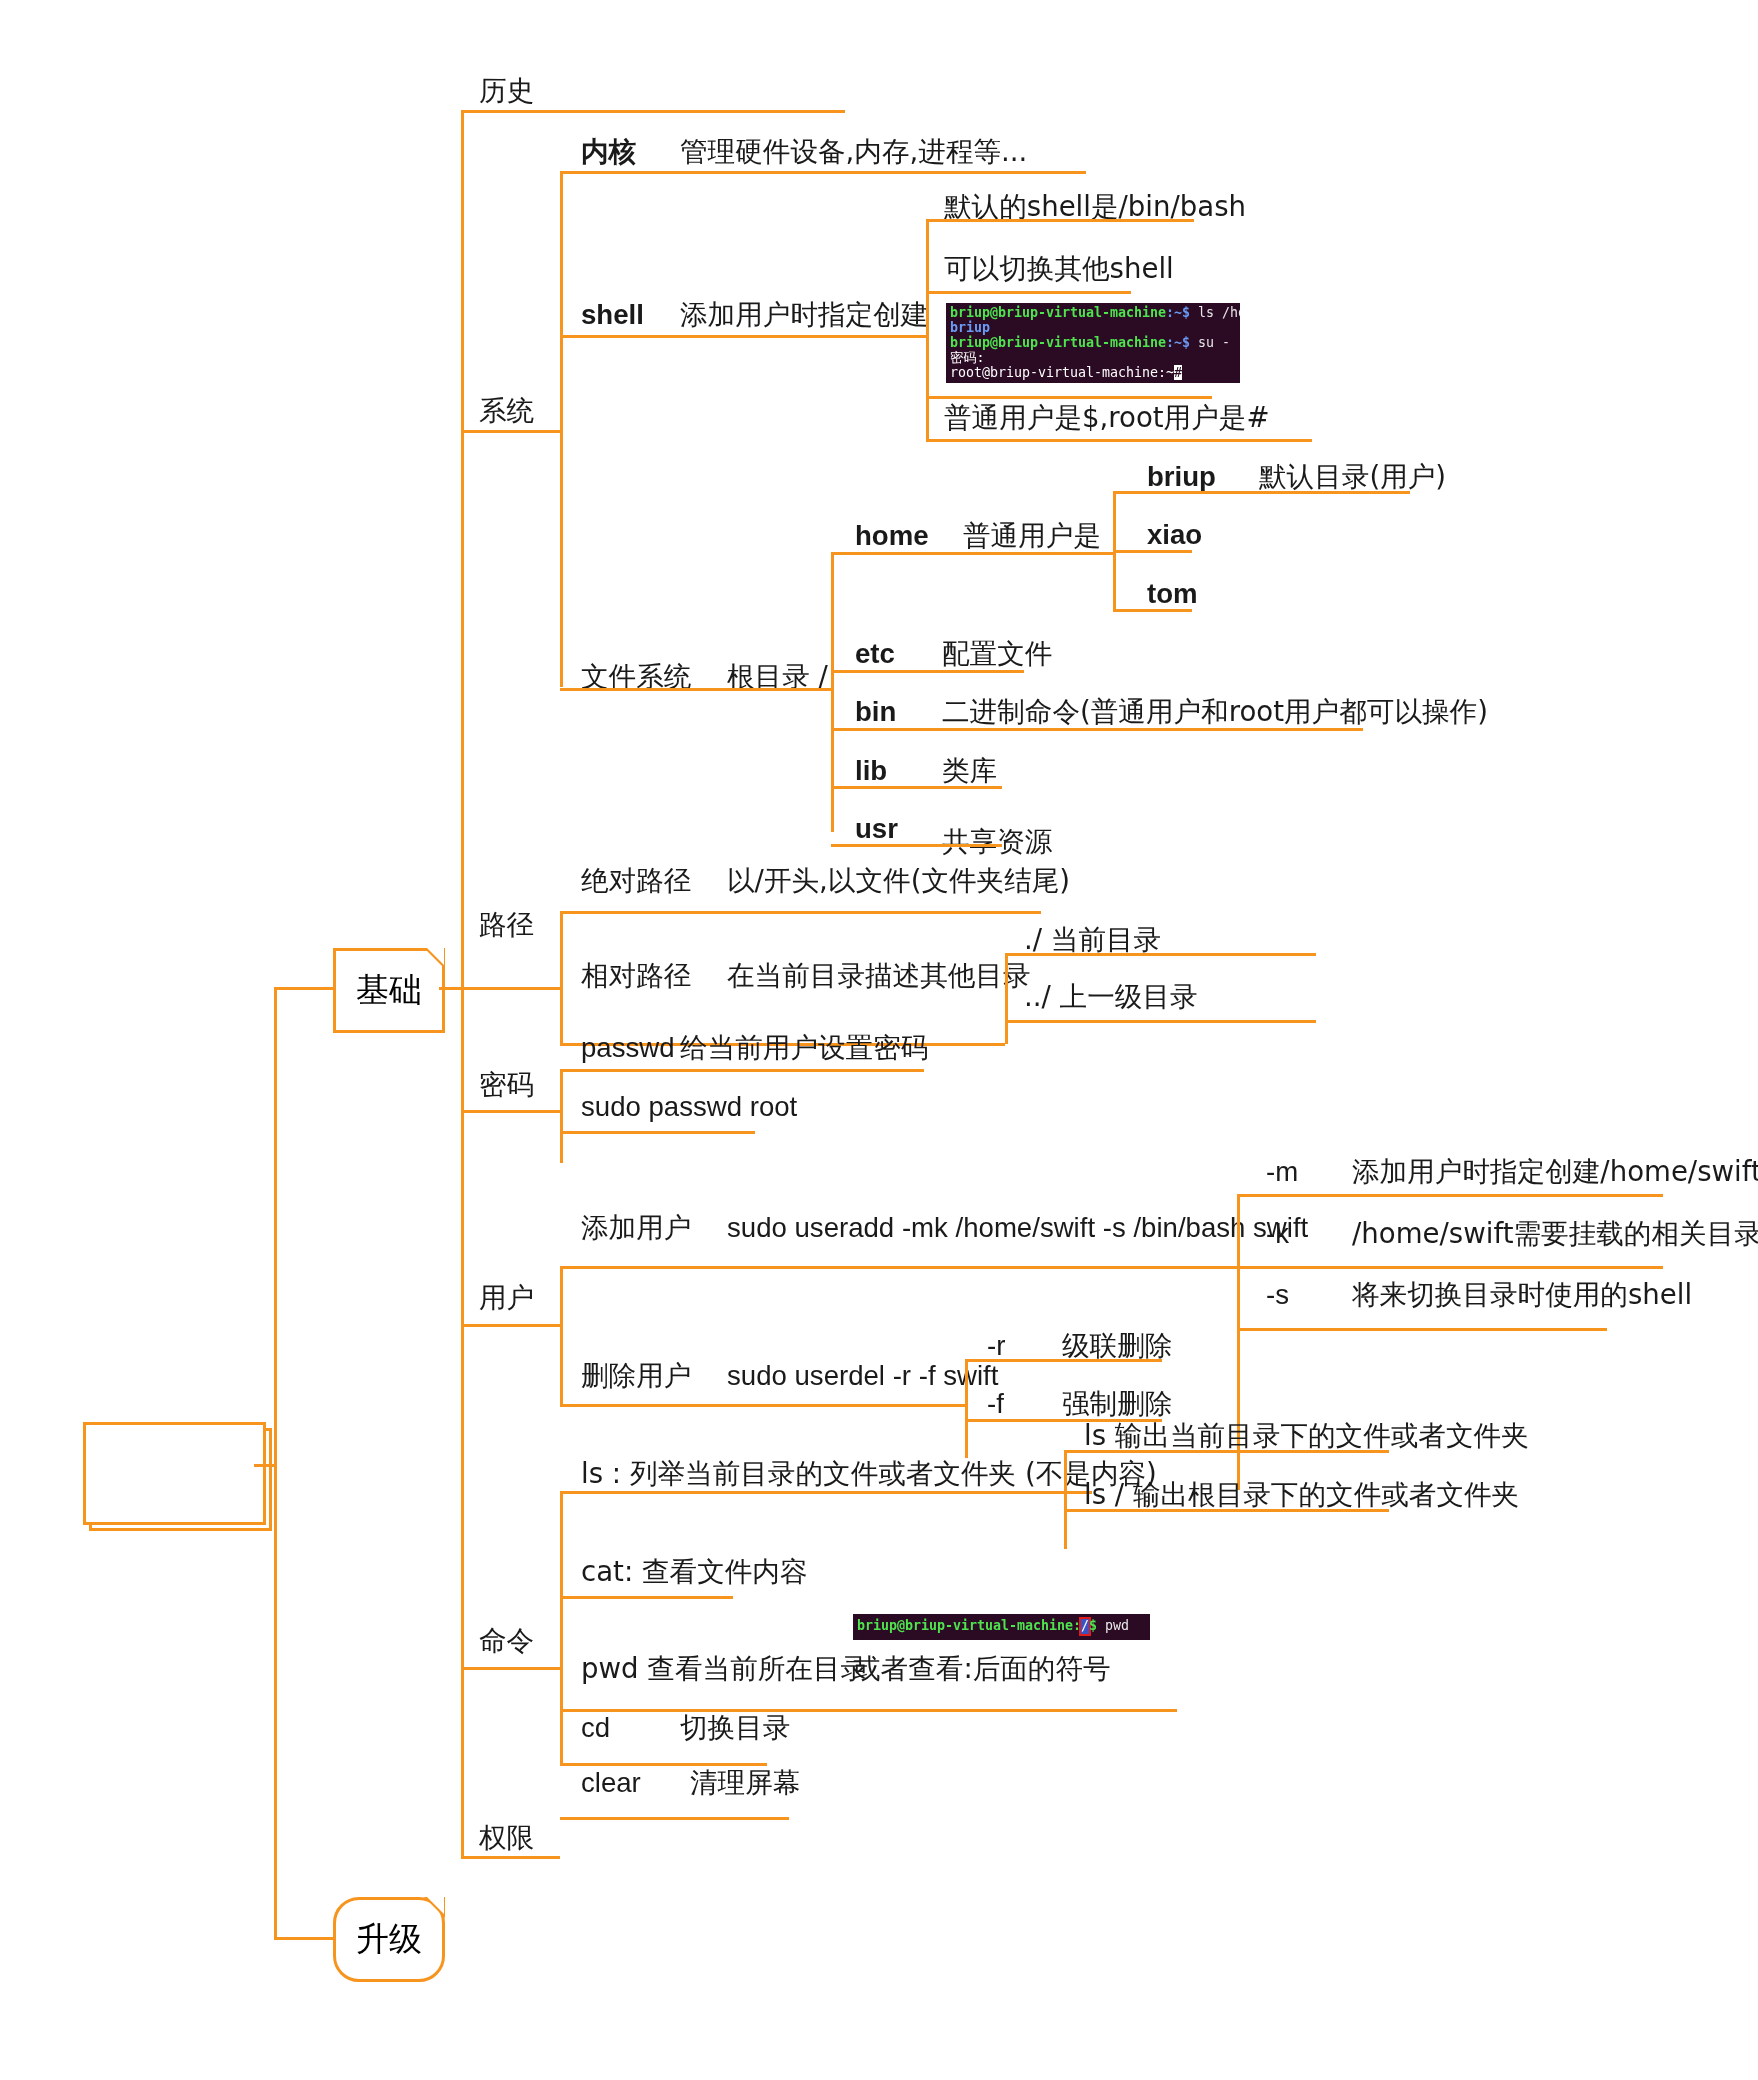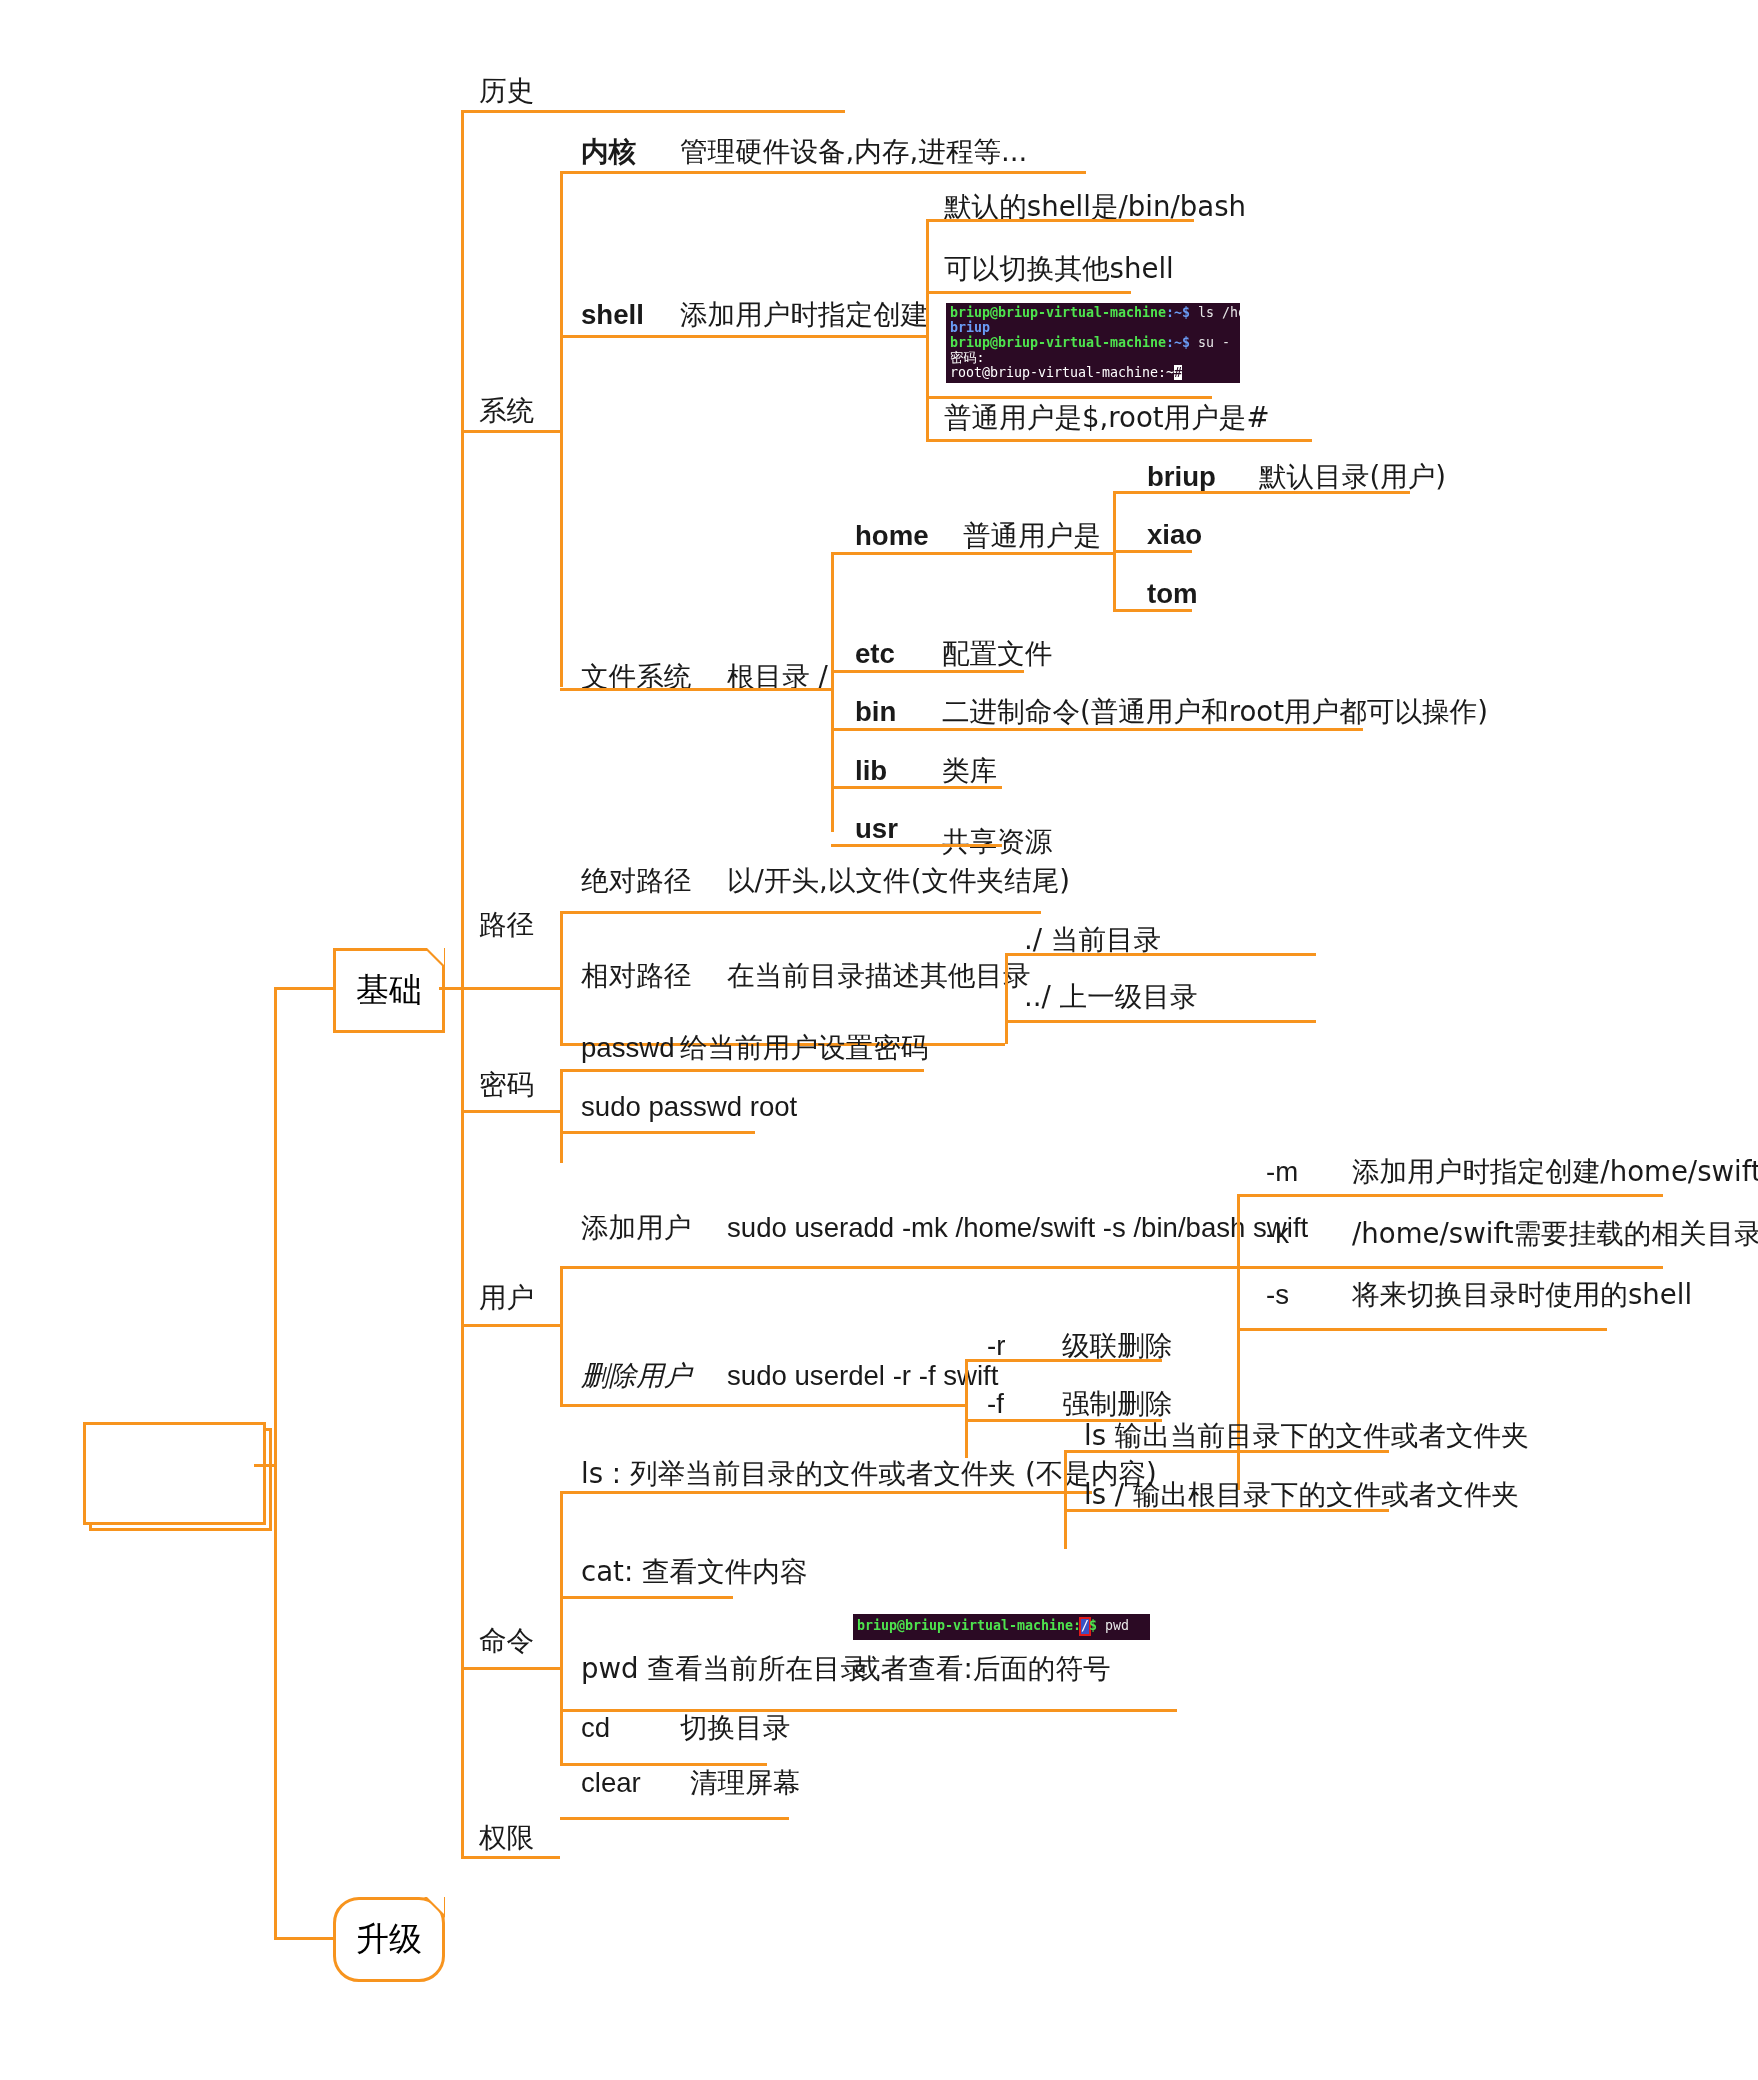--- a/index.html
+++ b/index.html
@@ -180,21 +180,21 @@
   <div class="h" style="left:1237px;top:1194px;width:426px;"></div>
 
   <span class="lbl s28" style="left:1266px;top:1220px;">-k</span>
   <span class="lbl cn s28" style="left:1352px;top:1220px;">/home/swift需要挂载的相关目录</span>
   <div class="h" style="left:1237px;top:1266px;width:426px;"></div>
 
   <span class="lbl s28" style="left:1266px;top:1281px;">-s</span>
   <span class="lbl cn s28" style="left:1352px;top:1281px;">将来切换目录时使用的shell</span>
   <div class="h" style="left:1237px;top:1328px;width:370px;"></div>
 
-  <span class="lbl cn s28" style="left:581px;top:1362px;font-style:italic;">删除用户</span>
+  <span class="lbl cn s28" style="left:581px;top:1362px;">删除用户</span>
   <span class="lbl s28" style="left:727px;top:1362px;">sudo userdel -r -f swift</span>
   <div class="h" style="left:560px;top:1404px;width:406px;"></div>
   <div class="v" style="left:965px;top:1359px;height:99px;"></div>
 
   <span class="lbl s28" style="left:987px;top:1332px;">-r</span>
   <span class="lbl cn s28" style="left:1062px;top:1332px;">级联删除</span>
   <div class="h" style="left:965px;top:1359px;width:197px;"></div>
 
   <span class="lbl s28" style="left:987px;top:1390px;">-f</span>
   <span class="lbl cn s28" style="left:1062px;top:1390px;">强制删除</span>

